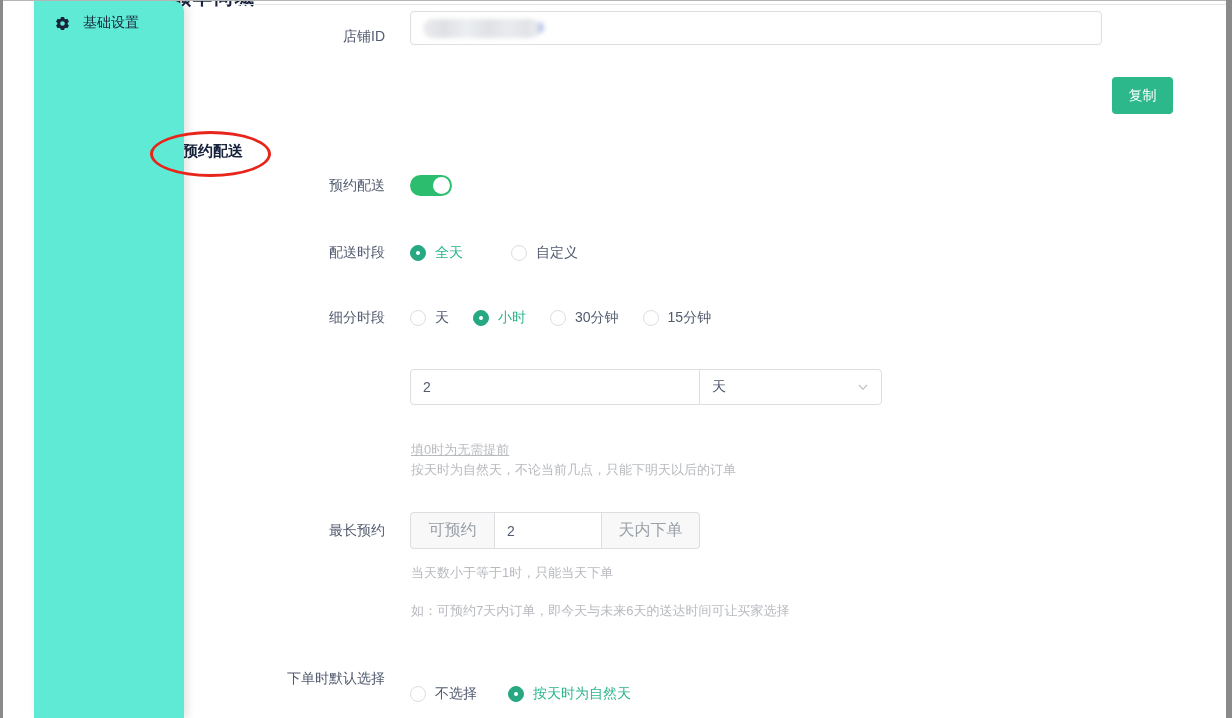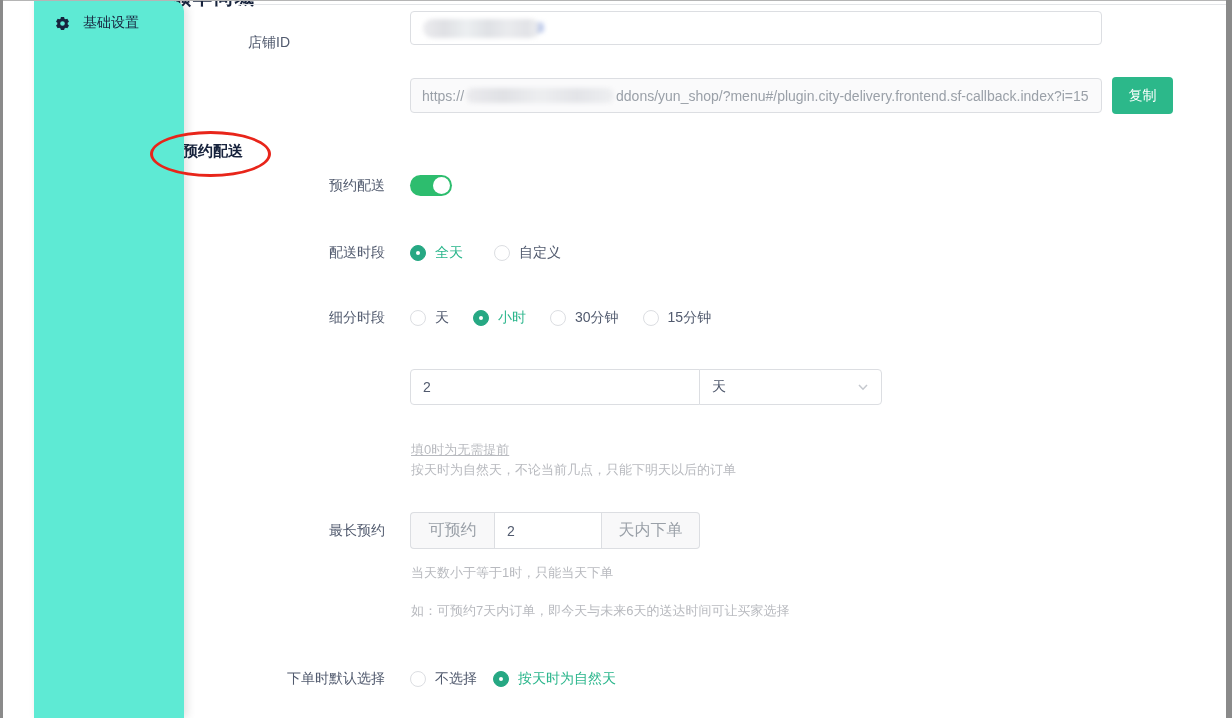--- a/index.html
+++ b/index.html
@@ -159,42 +159,37 @@
   </div>
 </div>
 
 <div class="content">
 
   <div class="clipped-title">
     <span>顺丰同城</span>
   </div>
   <div class="top-divider"></div>
 
-  <div class="row-label" style="top:24px; line-height:34px;text-align:center;">店铺ID</div>
+  <div class="row-label" style="top:18px; line-height:34px;">店铺ID</div>
   <div class="text-input" style="top:10px;">
     <span class="blur-pill">
         <span class="redacted-tail">3</span>
       </span>
   </div>
 
-  <div class="readonly-input" style="top:77px;">
-    <span>https://</span>
-    <span class="url-blur"></span>
-    <span>ddons/yun_shop/?menu#/plugin.city-delivery.frontend.sf-callback.index?i=15</span>
-  </div>
   <button class="copy-button">复制</button>
 
   <div class="section-bar"></div>
   <div class="section-title">预约配送</div>
 
   <div class="row-label" style="top:172px; line-height:24px;">预约配送</div>
   <div class="switch"></div>
 
   <div class="row-label" style="top:241px; line-height:21px;">配送时段</div>
-  <div class="radio-group" style="top:241px; height:21px; gap:31px;">
+  <div class="radio-group" style="top:241px; height:21px; gap:48px;">
     <span class="radio selected">
       <span class="dot"></span>
       <span class="rlabel">全天</span>
     </span>
     <span class="radio">
       <span class="dot"></span>
       <span class="rlabel">自定义</span>
     </span>
   </div>
 
@@ -233,21 +228,21 @@
   <div class="row-label" style="top:511px; line-height:37px;">最长预约</div>
   <div class="input-group">
     <span class="ig-addon ig-prepend">可预约</span>
     <input class="ig-input" value="2" style="">
     <span class="ig-addon ig-append">天内下单</span>
   </div>
   <div class="help-text" style="top:563px;">当天数小于等于1时，只能当天下单</div>
   <div class="help-text" style="top:601px;">如：可预约7天内订单，即今天与未来6天的送达时间可让买家选择</div>
 
   <div class="row-label" style="top:667px; line-height:21px;">下单时默认选择</div>
-  <div class="radio-group" style="top:667px; height:21px; gap:16px;text-align:right;">
+  <div class="radio-group" style="top:682px; height:21px; gap:31px;text-align:right;">
     <span class="radio">
       <span class="dot"></span>
       <span class="rlabel">不选择</span>
     </span>
     <span class="radio selected">
       <span class="dot"></span>
       <span class="rlabel">按天时为自然天</span>
     </span>
   </div>
 

